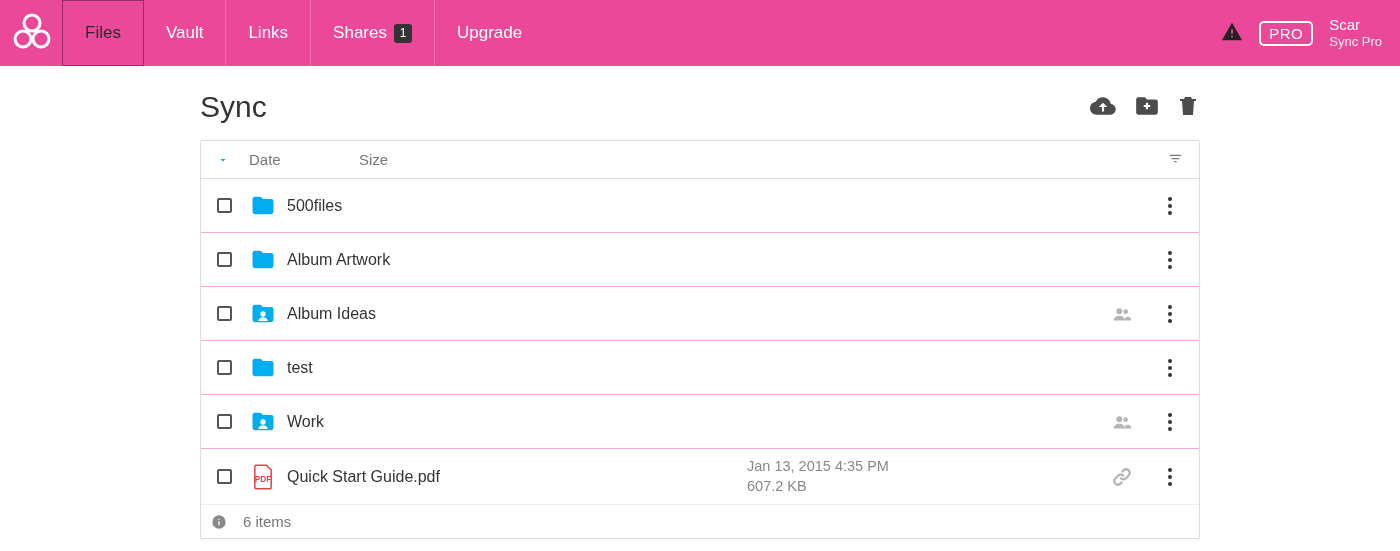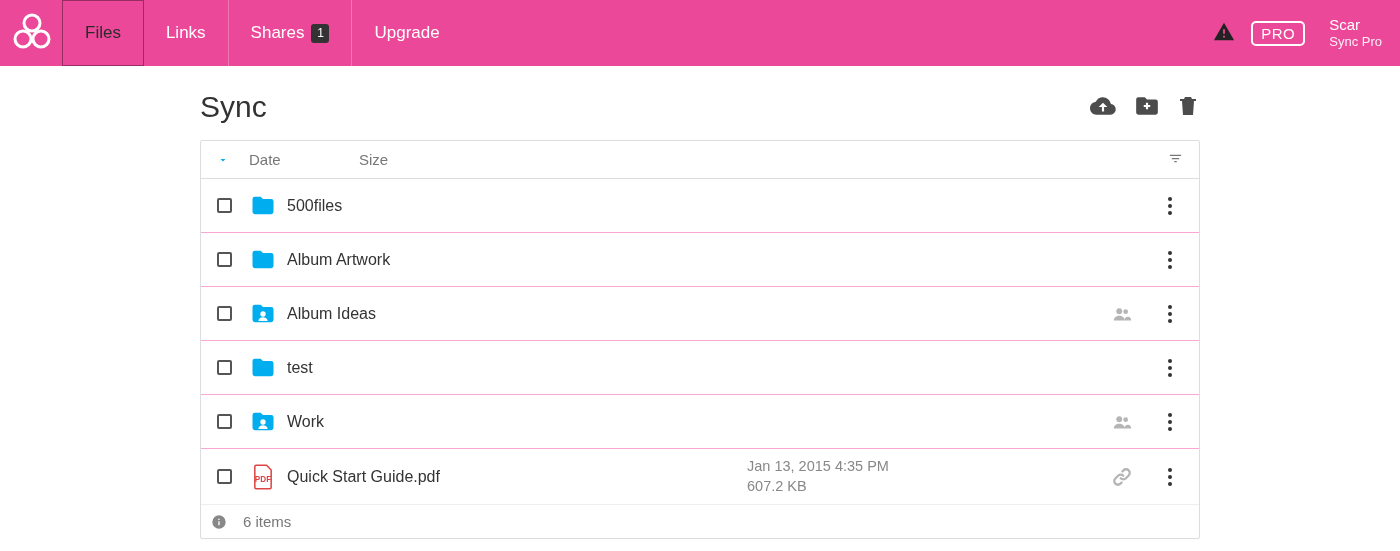--- a/index.html
+++ b/index.html
@@ -69,21 +69,20 @@
     font-weight: 400;
     font-size: 15px;
     letter-spacing: 0.5px;
     cursor: pointer;
   }
   .user-block {
     display: flex;
     flex-direction: column;
     line-height: 1.2;
     cursor: pointer;
-    margin-left: 8px;
   }
   .user-name { font-size: 15px; }
   .user-plan { font-size: 13px; opacity: 0.9; }
 
   
   .content {
     max-width: 1000px;
     margin: 0 auto;
     padding: 18px 0 40px;
   }
@@ -200,20 +199,23 @@
   <div class="logo">
     <svg width="48" height="48" viewBox="0 0 48 48">
       <circle cx="24" cy="14" r="8" fill="none" stroke="#fff" stroke-width="3"></circle>
       <circle cx="15" cy="30" r="8" fill="none" stroke="#fff" stroke-width="3"></circle>
       <circle cx="33" cy="30" r="8" fill="none" stroke="#fff" stroke-width="3"></circle>
     </svg>
   </div>
   <div class="nav">
     <div class="nav-item active">
       <span>Files</span>
+    </div>
+    <div class="nav-item">
+      <span>Vault</span>
     </div>
     <div class="nav-item">
       <span>Links</span>
     </div>
     <div class="nav-item">
       <span>Shares</span>
       <span class="nav-badge">1</span>
     </div>
     <div class="nav-item" style="border-right:none">
       <span>Upgrade</span>

